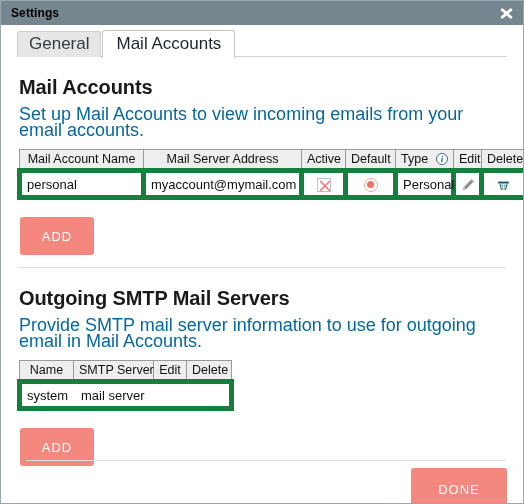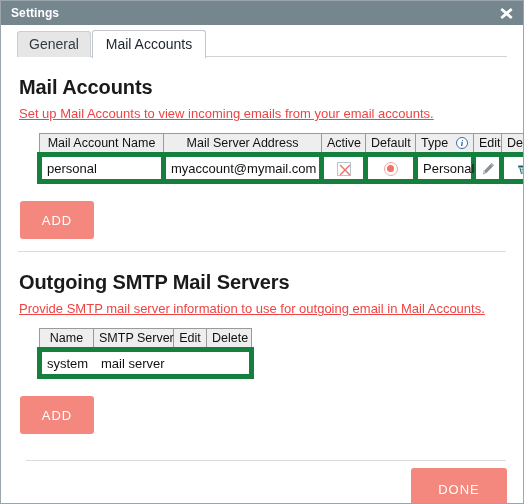--- a/index.html
+++ b/index.html
@@ -30,21 +30,21 @@
   .titlebar {
     position: relative;
     height: 24px;
     background: #76868f;
     display: flex;
     align-items: center;
     padding: 0 6px 0 10px;
     box-sizing: border-box;
   }
   .titlebar-text {
-    color: #ffffff;
+    color: #000000;
     font-size: 12px;
     font-weight: bold;
     letter-spacing: 0.1px;
     line-height: 1;
     flex: 1 1 auto;
   }
   .close-btn {
     width: 22px;
     height: 22px;
     display: flex;
@@ -69,21 +69,21 @@
     position: absolute;
     left: 16px;
     right: 16px;
     bottom: 0;
     height: 1px;
     background: #cdd3d7;
   }
   .tab {
     position: relative;
     z-index: 2;
-    font-size: 14px;
+    font-size: 17px;
     color: #333b42;
     padding: 5px 11px 6px 11px;
     border: 1px solid #c9ced2;
     border-bottom: none;
     border-radius: 3px 3px 0 0;
     line-height: 14px;
     background: #e6e6e6;
     cursor: pointer;
     margin-right: 1px;
   }
@@ -104,29 +104,28 @@
 
   .section-title {
     font-size: 20px;
     font-weight: bold;
     color: #1a1a1a;
     margin: 18px 0 0 2px;
     letter-spacing: -0.1px;
     line-height: 24px;
   }
   .section-desc {
-    font-size: 13px;
-    color: #ef4444;
+    font-size: 18px;
+    color: #0369a1;
     margin: 7px 0 0 2px;
     line-height: 16px;
-    text-decoration: underline;
-  }
-
-  
-  .tbl-wrap { margin-top: 11px; margin-left: 20px; }
+  }
+
+  
+  .tbl-wrap { margin-top: 11px; }
 
   table.grid {
     border-collapse: collapse;
     font-size: 12.5px;
     color: #111111;
     background: #ffffff;
     table-layout: fixed;
   }
   table.grid th {
     background: #eeeeee;

